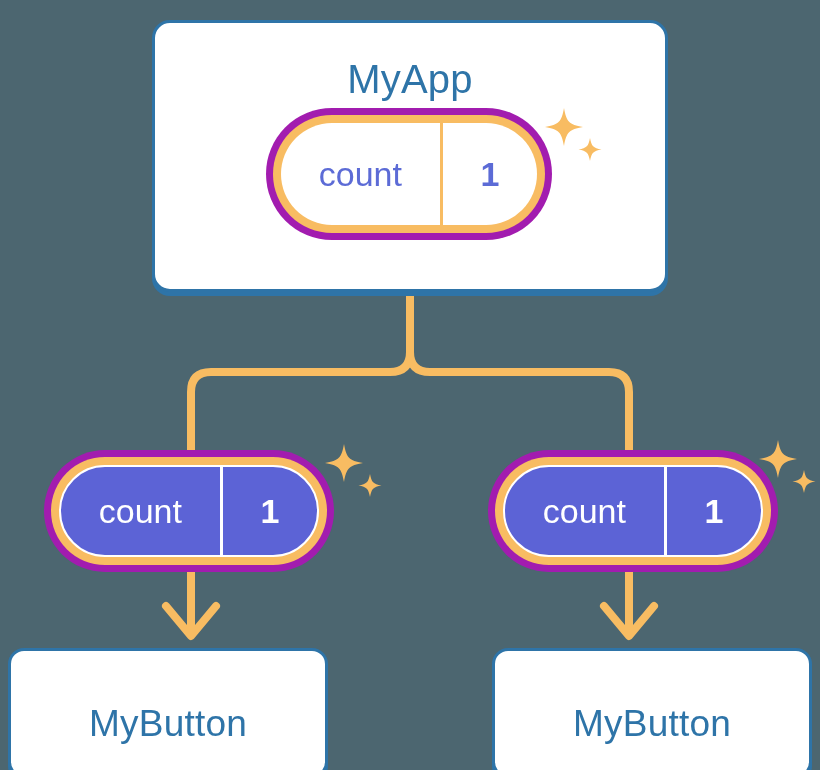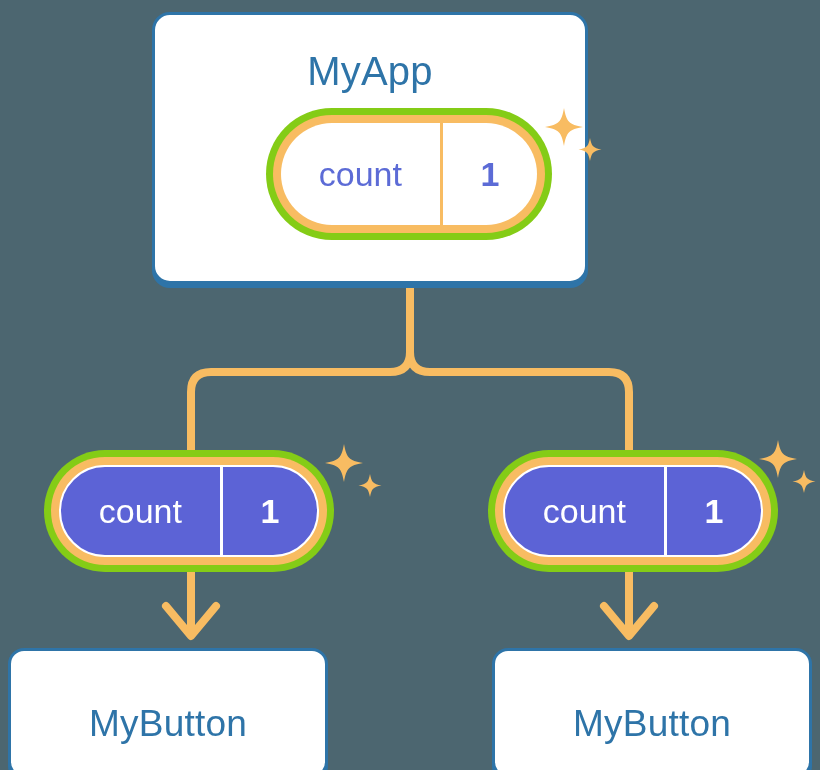--- a/index.html
+++ b/index.html
@@ -42,22 +42,22 @@
   .card-title {
     color: #2e74a8;
     font-size: 38px;
     font-weight: 400;
     letter-spacing: 0.2px;
     white-space: nowrap;
   }
 
   #card-app {
     left: 152px;
-    top: 12px;
-    width: 436px;
+    top: 20px;
+    width: 516px;
     height: 272px;
     align-items: flex-start;
     justify-content: center;
     border-radius: 18px;
   }
   #card-app .card-title {
     margin-top: 34px;
     font-size: 40px;
   }
 
@@ -77,21 +77,21 @@
   #card-btn-right .card-title {
     font-size: 37px;
     margin-top: 22px;
   }
 
   
   .pill {
     position: absolute;
     box-sizing: border-box;
     border-radius: 999px;
-    background: #84cc16;          
+    background: #a21caf;          
     padding: 7px;
     display: block;
     text-align: right;
   }
   .pill-ring {
     box-sizing: border-box;
     width: 100%;
     height: 100%;
     border-radius: 999px;
     background: #f8bc62;          

